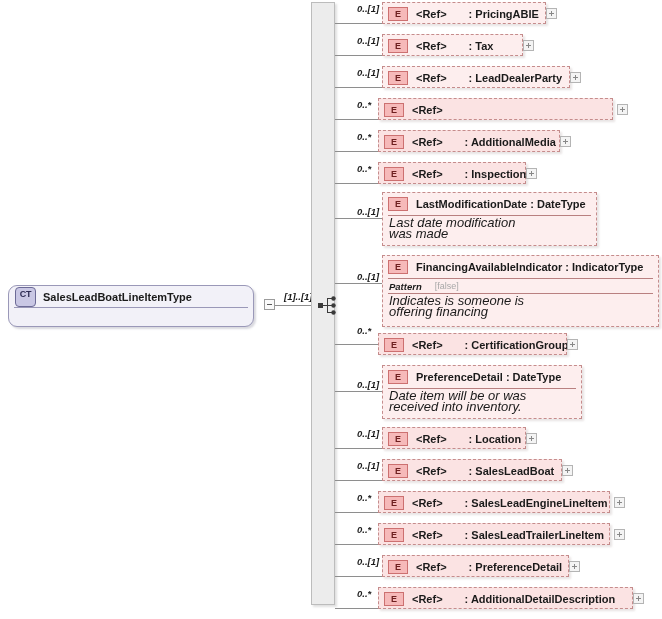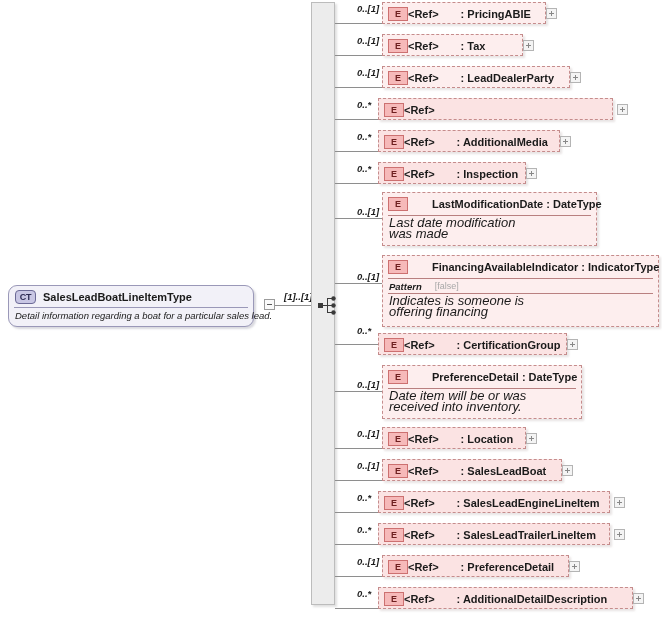--- a/index.html
+++ b/index.html
@@ -34,21 +34,21 @@
   }
   .ct-head {
     position: relative;
     height: 21px;
     display: flex;
     align-items: center;
     padding-left: 6px;
   }
   .ct-icon {
     width: 21px;
-    height: 14px;
+    height: 20px;
     border: 1px solid #6c6a96;
     border-radius: 4px;
     background: #c9c7e4;
     color: #2d2b53;
     font-size: 9px;
     font-weight: bold;
     line-height: 13px;
     text-align: center;
     letter-spacing: -0.2px;
     box-sizing: border-box;
@@ -176,34 +176,35 @@
     background: #f6b9b9;
     color: #6e2020;
     font-size: 9px;
     font-weight: bold;
     line-height: 13px;
     text-align: center;
     box-sizing: border-box;
     flex: none;
   }
   .e-ref {
+    margin-left: 8px;
     font-size: 11px;
     font-weight: bold;
     color: #1a1a1a;
     white-space: nowrap;
   }
   .e-name {
     margin-left: 22px;
     font-size: 11px;
     font-weight: bold;
     color: #1a1a1a;
     white-space: nowrap;
   }
   .e-name-noref {
-    margin-left: 24px;
+    margin-left: 8px;
     font-size: 11px;
     font-weight: bold;
     color: #1a1a1a;
     white-space: nowrap;
   }
   .e-sep {
     margin: 0 5px;
     height: 1px;
     background: #b98080;
   }
@@ -265,21 +266,20 @@
 <body>
 
 <div id="diagram">
 
   <div class="ct-box">
     <div class="ct-head">
       <span class="ct-icon">CT</span>
       <span class="ct-title">SalesLeadBoatLineItemType</span>
     </div>
     <div class="ct-sep"></div>
-    <div class="ct-desc">Detail information regarding a boat for a particular sales lead.</div>
   </div>
 
   <div class="collapse-toggle"></div>
   <div class="ct-wire"></div>
   <div class="cardinality-ct">[1]..[1]</div>
 
   <div class="seq-column"></div>
   <div class="seq-icon">
     <svg width="20" height="19" viewBox="0 0 20 19">
       <rect x="0" y="7" width="5" height="5" fill="#3a3a3a"></rect>

